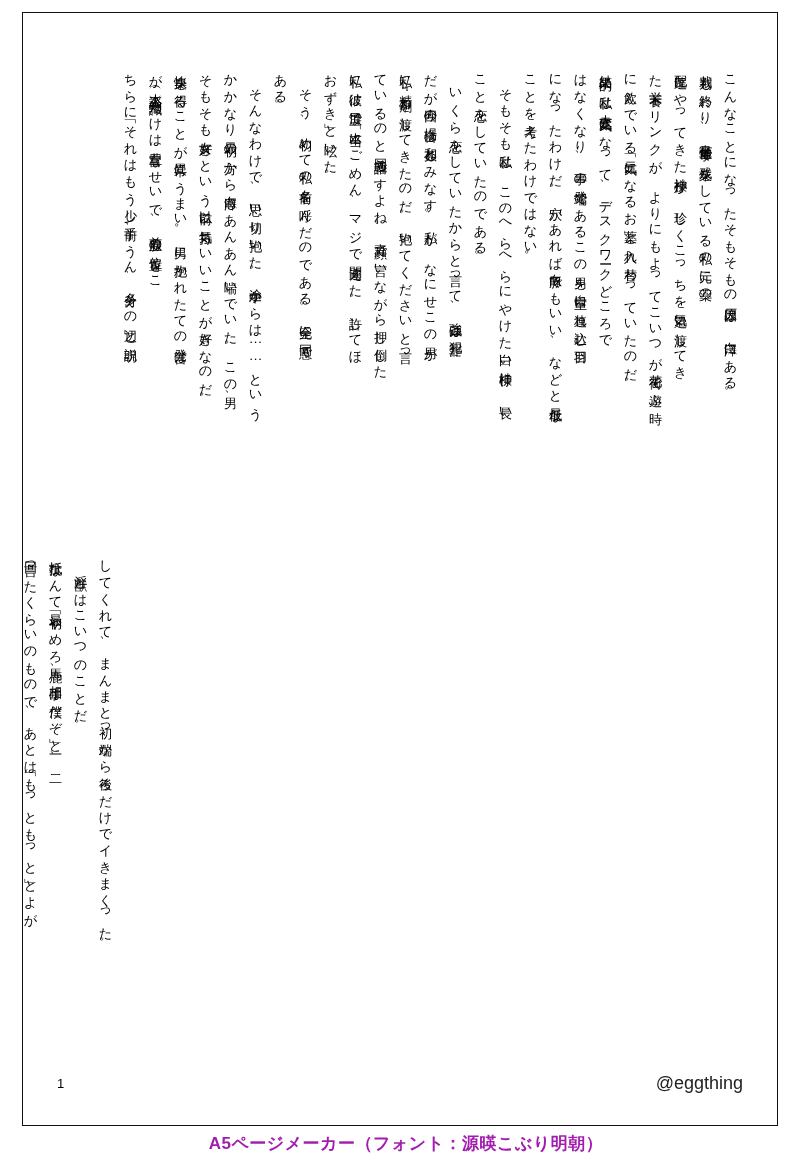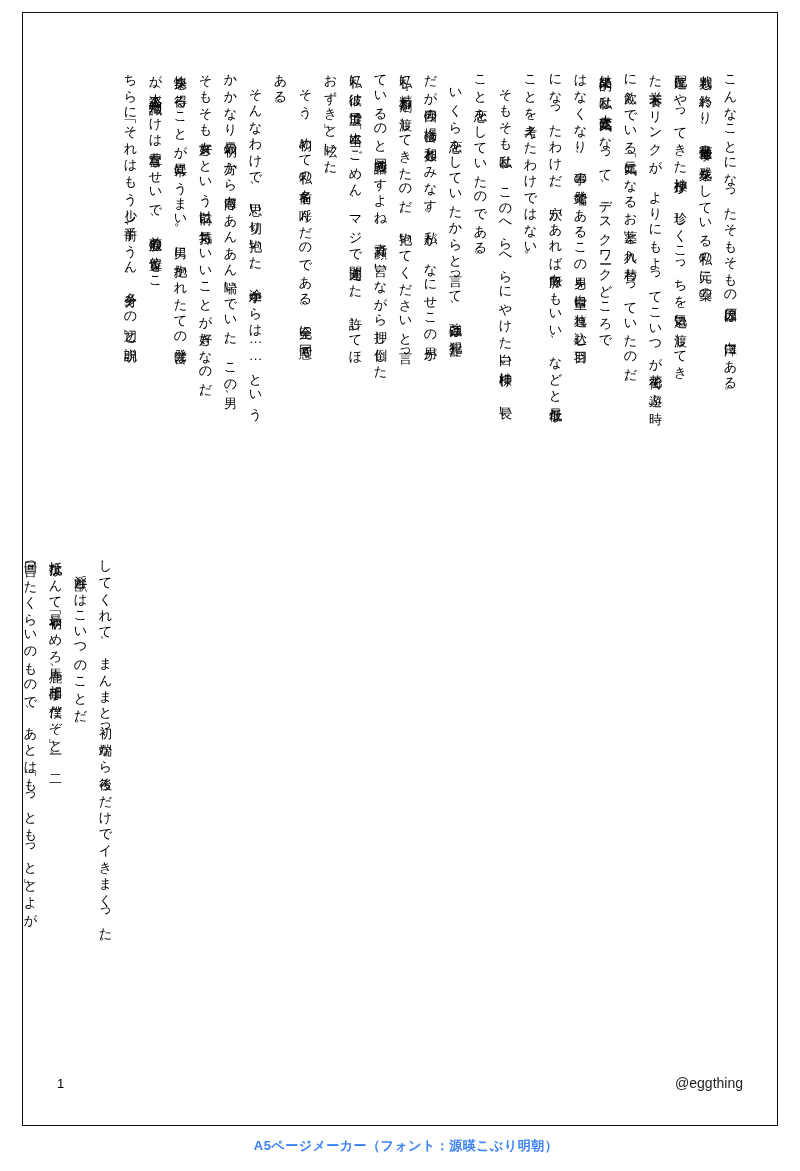--- a/index.html
+++ b/index.html
@@ -75,33 +75,33 @@
     display: flex;
     justify-content: space-between;
     align-items: center;
     font-family: "Liberation Sans", sans-serif;
     font-size: 13px;
   }
   #page-number {
     font-size: 13px;
   }
   #handle {
-    font-size: 14px;
+    font-size: 18px;
     color: #222222;
   }
   #caption {
     position: absolute;
     left: 12px;
     right: 0;
     bottom: 16px;
     text-align: center;
     font-family: "Liberation Sans", sans-serif;
-    font-size: 13px;
+    font-size: 17px;
     font-weight: bold;
-    color: #3b82f6;
+    color: #a21caf;
     letter-spacing: 0.5px;
   }
 </style>
 </head>
 <body>
 
 <div id="page">
 
   <div id="text-area">
 

